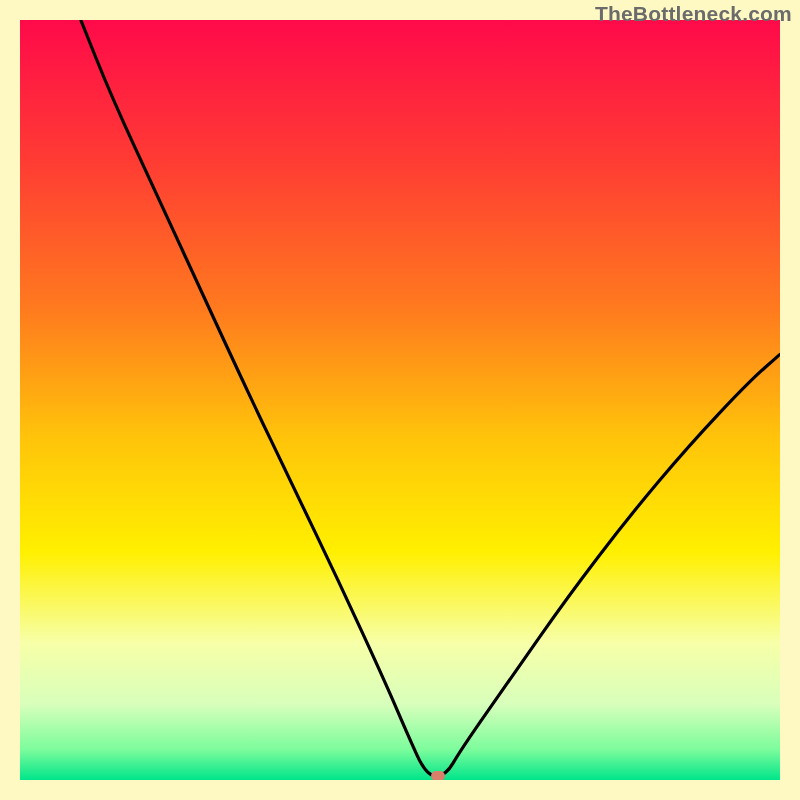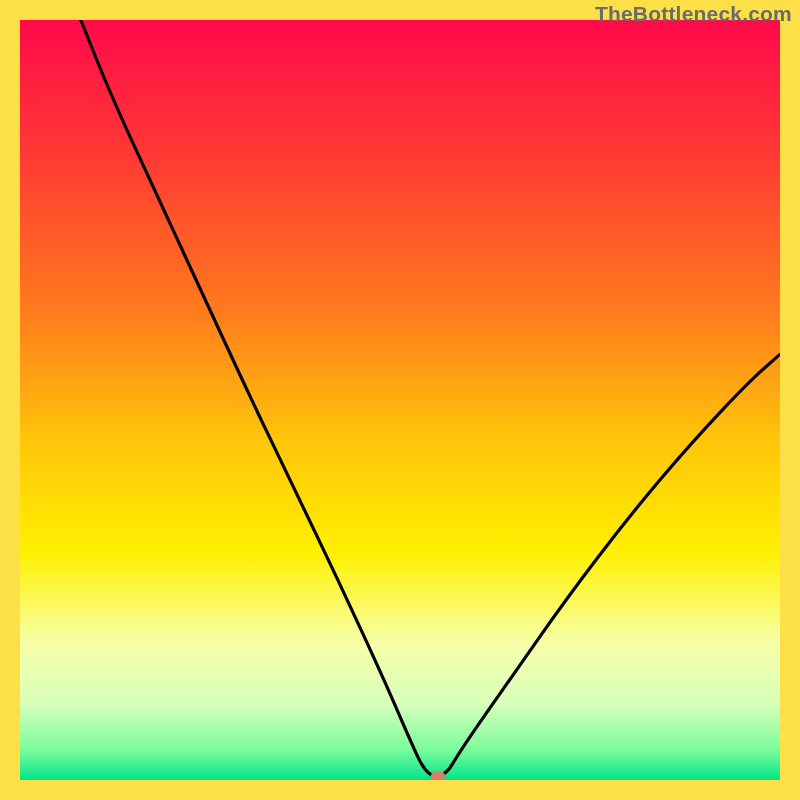--- a/index.html
+++ b/index.html
@@ -1,21 +1,21 @@
 <!DOCTYPE html>
 <html><head>
 <meta charset="utf-8">
 <style>
   * { margin: 0; padding: 0; box-sizing: border-box; }
   html, body { width: 800px; height: 800px; overflow: hidden; background: #000; }
   .frame {
     position: relative;
     width: 800px;
     height: 800px;
-    background: #fde047;
+    background: #fef9c3;
   }
   .plot {
     position: absolute;
     left: 20px;
     top: 20px;
     width: 760px;
     height: 760px;
     overflow: hidden;
   }
   .gradient {

